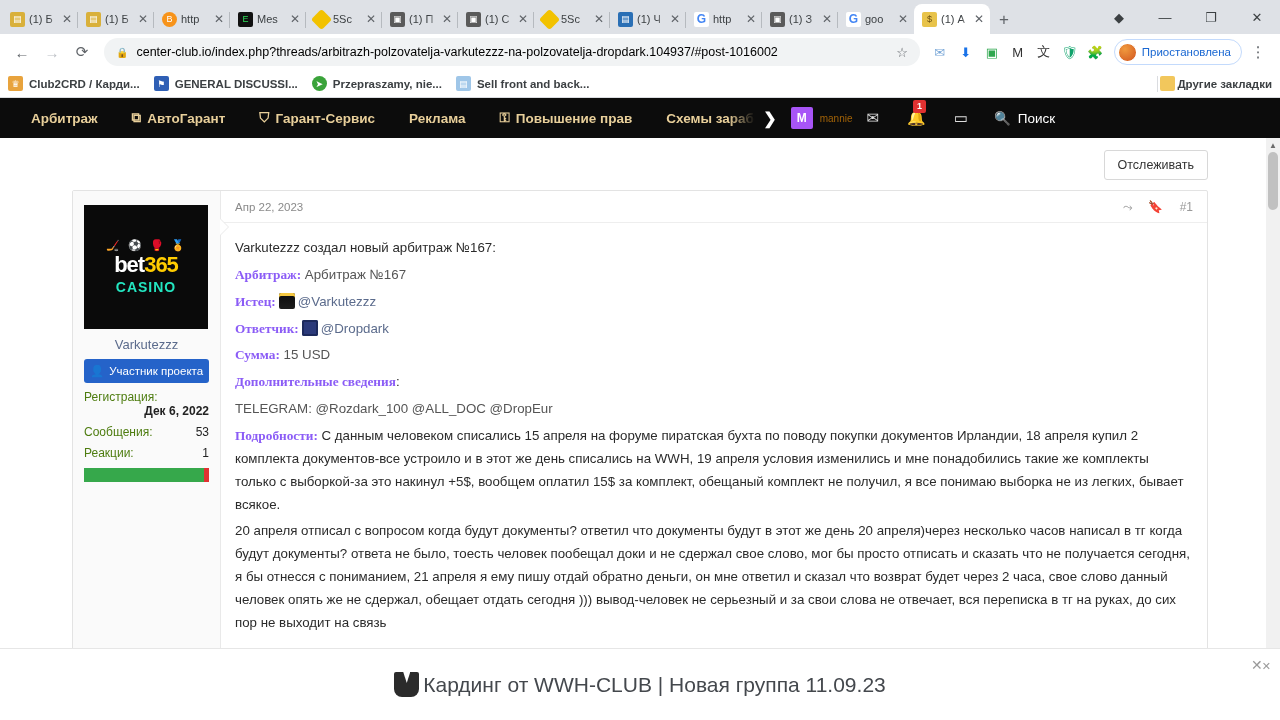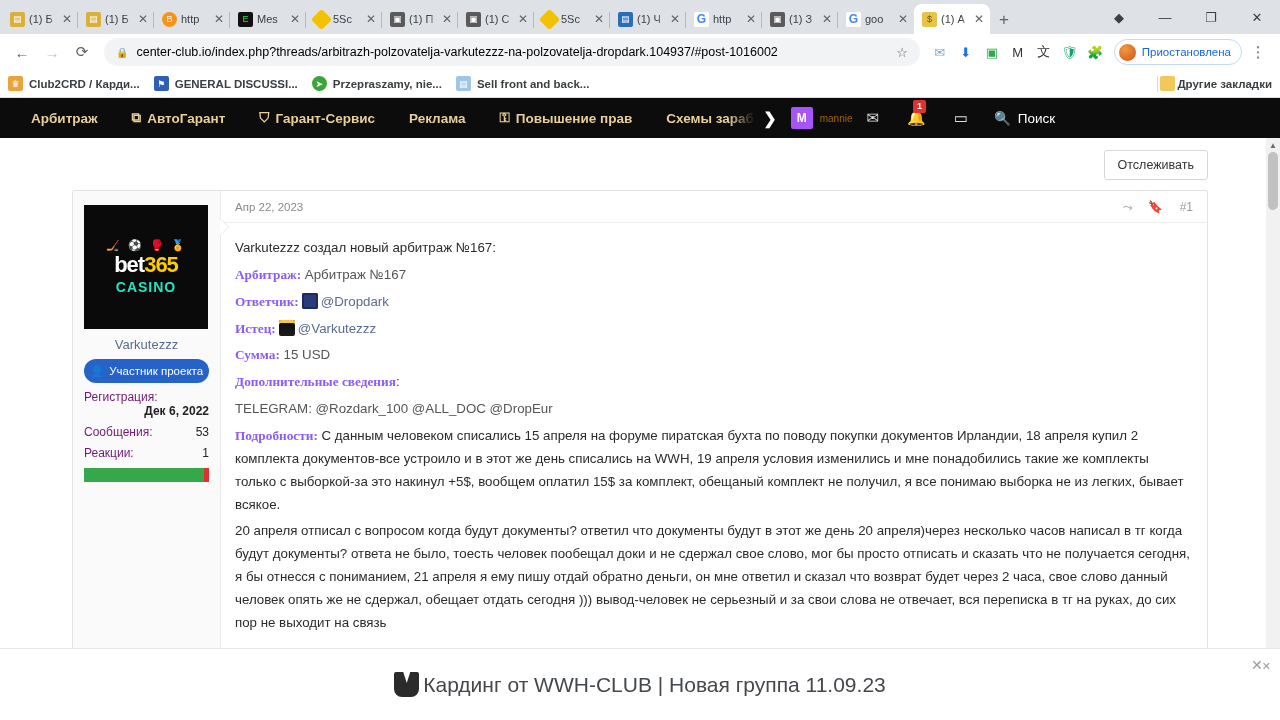--- a/index.html
+++ b/index.html
@@ -181,28 +181,28 @@
   .bet-casino {
     font-size: 14px; font-weight: bold; color: #23e5c0;
     letter-spacing: 1px; margin-top: 3px;
   }
   .side-name {
     text-align: center; font-size: 13px; color: #5b6b8c;
     margin: 8px 0 7px;
   }
   .side-badge {
     background: #2563c9; color: #fff; font-size: 11.5px;
-    border-radius: 12px; padding: 5px 0; text-align: center;
+    border-radius: 3px; padding: 5px 0; text-align: center;
     display: flex; align-items: center; justify-content: center; gap: 5px;
   }
   .side-stat {
     display: flex; justify-content: space-between; font-size: 12px;
     color: #555; margin-top: 7px;
   }
-  .side-stat .k { color: #701a75; }
+  .side-stat .k { color: #4d7c0f; }
   .side-stat .v { color: #222; }
   .side-stat.stacked { display: block; }
   .side-stat.stacked .v { text-align: right; display: block; font-weight: bold; color: #222; }
   .rep-bar {
     height: 14px; background: #36a84b; margin-top: 8px;
     position: relative; overflow: hidden;
   }
   .rep-bar .neg {
     position: absolute; right: 0; top: 0; bottom: 0;
     width: 5px; background: #e03131;
@@ -500,24 +500,24 @@
           </span>
         </div>
 
         <div class="post-body">
           <p>Varkutezzz создал новый арбитраж №167:</p>
           <p>
             <b>Арбитраж:</b>
             <span class="muted">Арбитраж №167</span>
           </p>
           <p>
-            <b>Ответчик:</b><span class="mini-av b"></span><span class="mention">@Dropdark</span>
+            <b>Истец:</b><span class="mini-av a"></span><span class="mention">@Varkutezzz</span>
           </p>
           <p>
-            <b>Истец:</b><span class="mini-av a"></span><span class="mention">@Varkutezzz</span>
+            <b>Ответчик:</b><span class="mini-av b"></span><span class="mention">@Dropdark</span>
           </p>
           <p>
             <b>Сумма:</b>
             <span class="muted">15 USD</span>
           </p>
           <p><b>Дополнительные сведения</b>:</p>
           <p class="muted">TELEGRAM: @Rozdark_100 @ALL_DOC @DropEur</p>
           <p>
             <b>Подробности:</b>
             <span>С данным человеком списались 15 апреля на форуме пиратская бухта по поводу покупки документов Ирландии, 18 апреля купил 2 комплекта документов-все устроило и в этот же день списались на WWH, 19 апреля условия изменились и мне понадобились такие же комплекты только с выборкой-за это накинул +5$, вообщем оплатил 15$ за комплект, обещаный комплект не получил, я все понимаю выборка не из легких, бывает всякое.</span>

